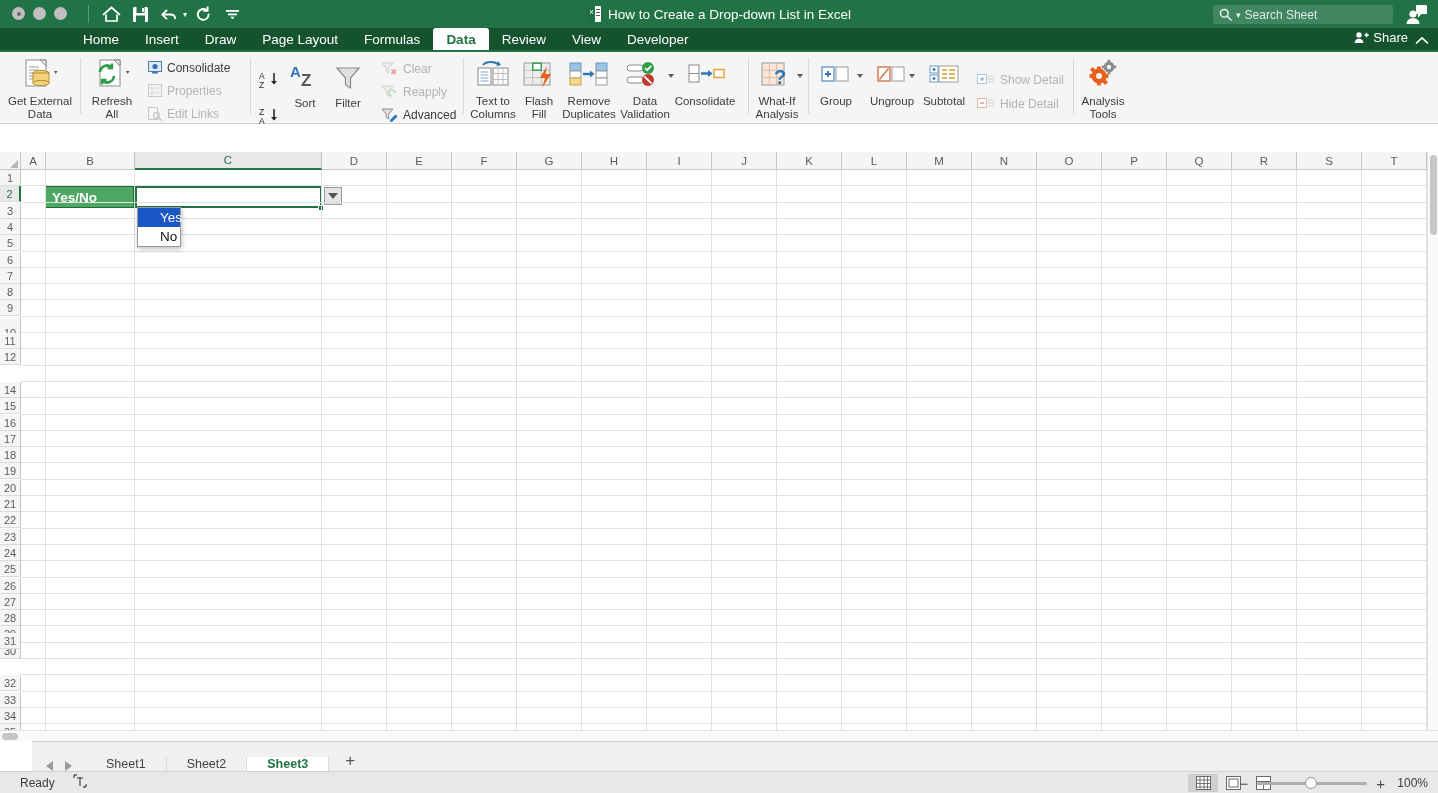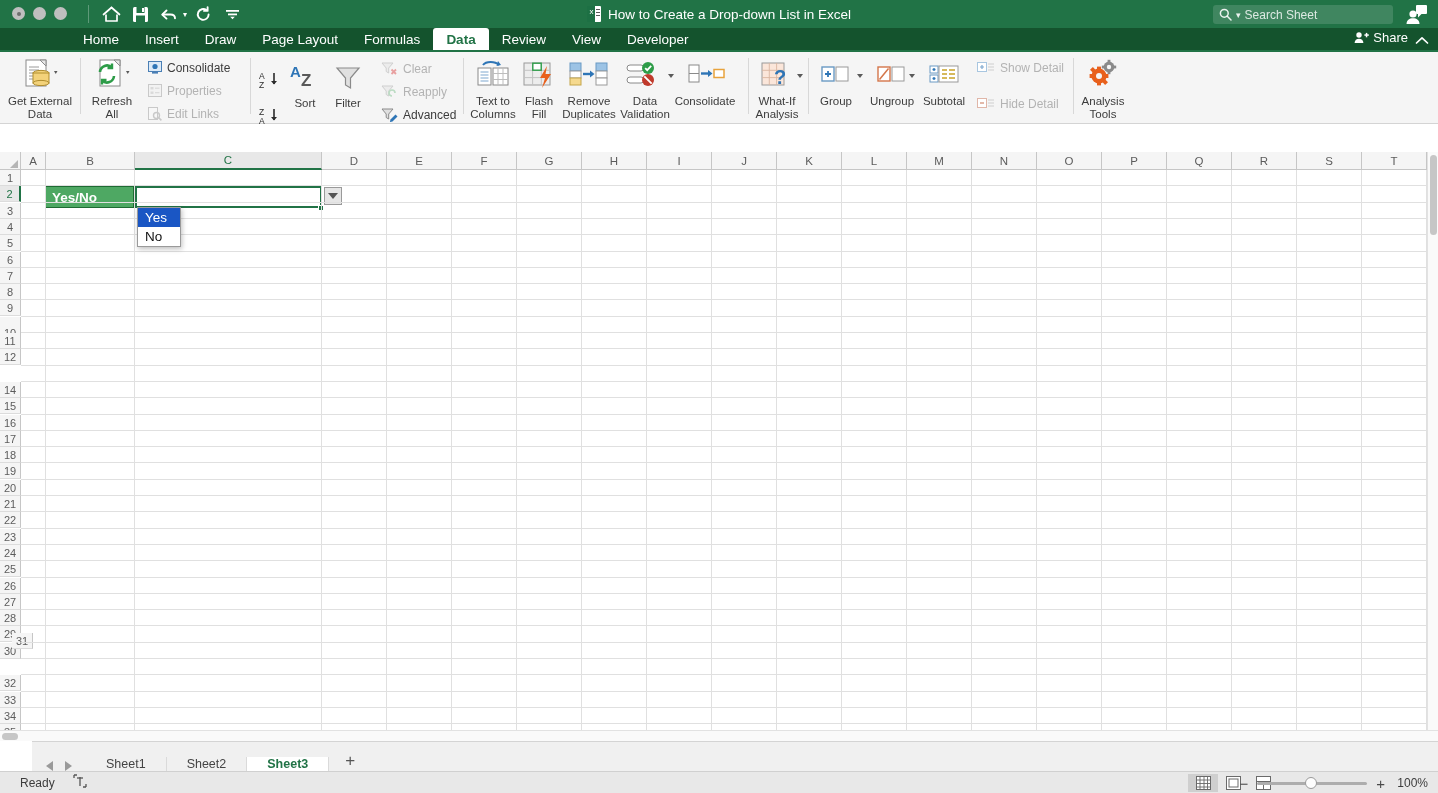--- a/index.html
+++ b/index.html
@@ -178,21 +178,21 @@
   .dv-arrow::after {
     content: ""; width: 0; height: 0;
     border-left: 5px solid transparent; border-right: 5px solid transparent;
     border-top: 6px solid #555;
   }
   .dv-list {
     position: absolute; background: #fff; border: 1px solid #9a9a9a;
     box-shadow: 1px 2px 5px rgba(0,0,0,.25); z-index: 30;
   }
   .dv-item {
-    height: 19px; display: flex; align-items: center; padding-left: 7px;
+    height: 19px; display: flex; align-items: center; padding-left: 22px;
     font-size: 13.5px; color: #111; white-space: nowrap;
   }
   .dv-item.sel { background: #1a56c4; color: #fff; }
 
   
   .vsb { position: absolute; right: 0; top: 152px; width: 11px; height: 589px; background: #fafafa; border-left: 1px solid #e2e2e2; }
   .vsb .thumb { position: absolute; left: 2px; top: 3px; width: 7px; height: 80px; background: #c6c6c6; border-radius: 4px; }
   .hsb { position: absolute; left: 0; bottom: 52px; height: 11px; width: 1438px; background: #fafafa; border-top: 1px solid #e2e2e2; }
   .hsb .thumb { position: absolute; left: 2px; top: 2px; width: 16px; height: 7px; background: #c6c6c6; border-radius: 4px; }
 
@@ -581,21 +581,21 @@
             <path d="M8 17v3M6.5 18.5h3" stroke="#2e75b6" stroke-width="1.3"></path>
           <rect x="13" y="6" width="19" height="16" fill="#fff" stroke="#9a9a9a"></rect>
           <g stroke="#c9a227" stroke-width="1.3">
               <path d="M16 10h5M23 10h6M16 14h5M23 14h6M16 18h5M23 18h6"></path>
             </g>
         </svg>
       </span>
       <span class="lbl">Subtotal</span>
     </div>
 
-    <div class="smrow dim" style="left:977px; top:10px;">
+    <div class="smrow dim" style="left:977px; top:22px;">
       <svg width="18" height="15" viewBox="0 0 18 15">
           <rect x="0.5" y="2.5" width="9" height="9" fill="#fff" stroke="#a8c6e0"></rect>
           <path d="M5 5v4M3 7h4" stroke="#7fa8d0" stroke-width="1.2"></path>
           <g stroke="#cfcfcf" stroke-width="1.2">
             <path d="M11 4h6M11 7h6M11 10h6"></path>
           </g>
         </svg>
       <span>Show Detail</span>
     </div>
     <div class="smrow dim" style="left:977px; top:46px;">
@@ -687,21 +687,21 @@
         <div class="rh" style="top: 326px; height: 16px;">21</div>
         <div class="rh" style="top: 342px; height: 16px;">22</div>
         <div class="rh" style="top: 359px; height: 16px;">23</div>
         <div class="rh" style="top: 375px; height: 16px;">24</div>
         <div class="rh" style="top: 391px; height: 16px;">25</div>
         <div class="rh" style="top: 408px; height: 16px;">26</div>
         <div class="rh" style="top: 424px; height: 16px;">27</div>
         <div class="rh" style="top: 440px; height: 16px;">28</div>
         <div class="rh" style="top: 456px; height: 16px;">29</div>
         <div class="rh" style="top: 473px; height: 16px;">30</div>
-        <div class="rh" style="top: 463px; height: 16px; margin-left: 12px;">31</div>
+        <div class="rh" style="top: 463px; height: 16px;">31</div>
         <div class="rh" style="top: 505px; height: 16px;">32</div>
         <div class="rh" style="top: 522px; height: 16px;">33</div>
         <div class="rh" style="top: 538px; height: 16px;">34</div>
         <div class="rh" style="top: 554px; height: 16px;">35</div>
       </div>
     <div class="cells" id="cells">
 
       <div class="cell-label" style="left:24px; top:16px; width:89px; height:22px;">Yes/No</div>
 
       <div class="cell-active" style="left:114px; top:16px; width:187px; height:22px;"></div>

